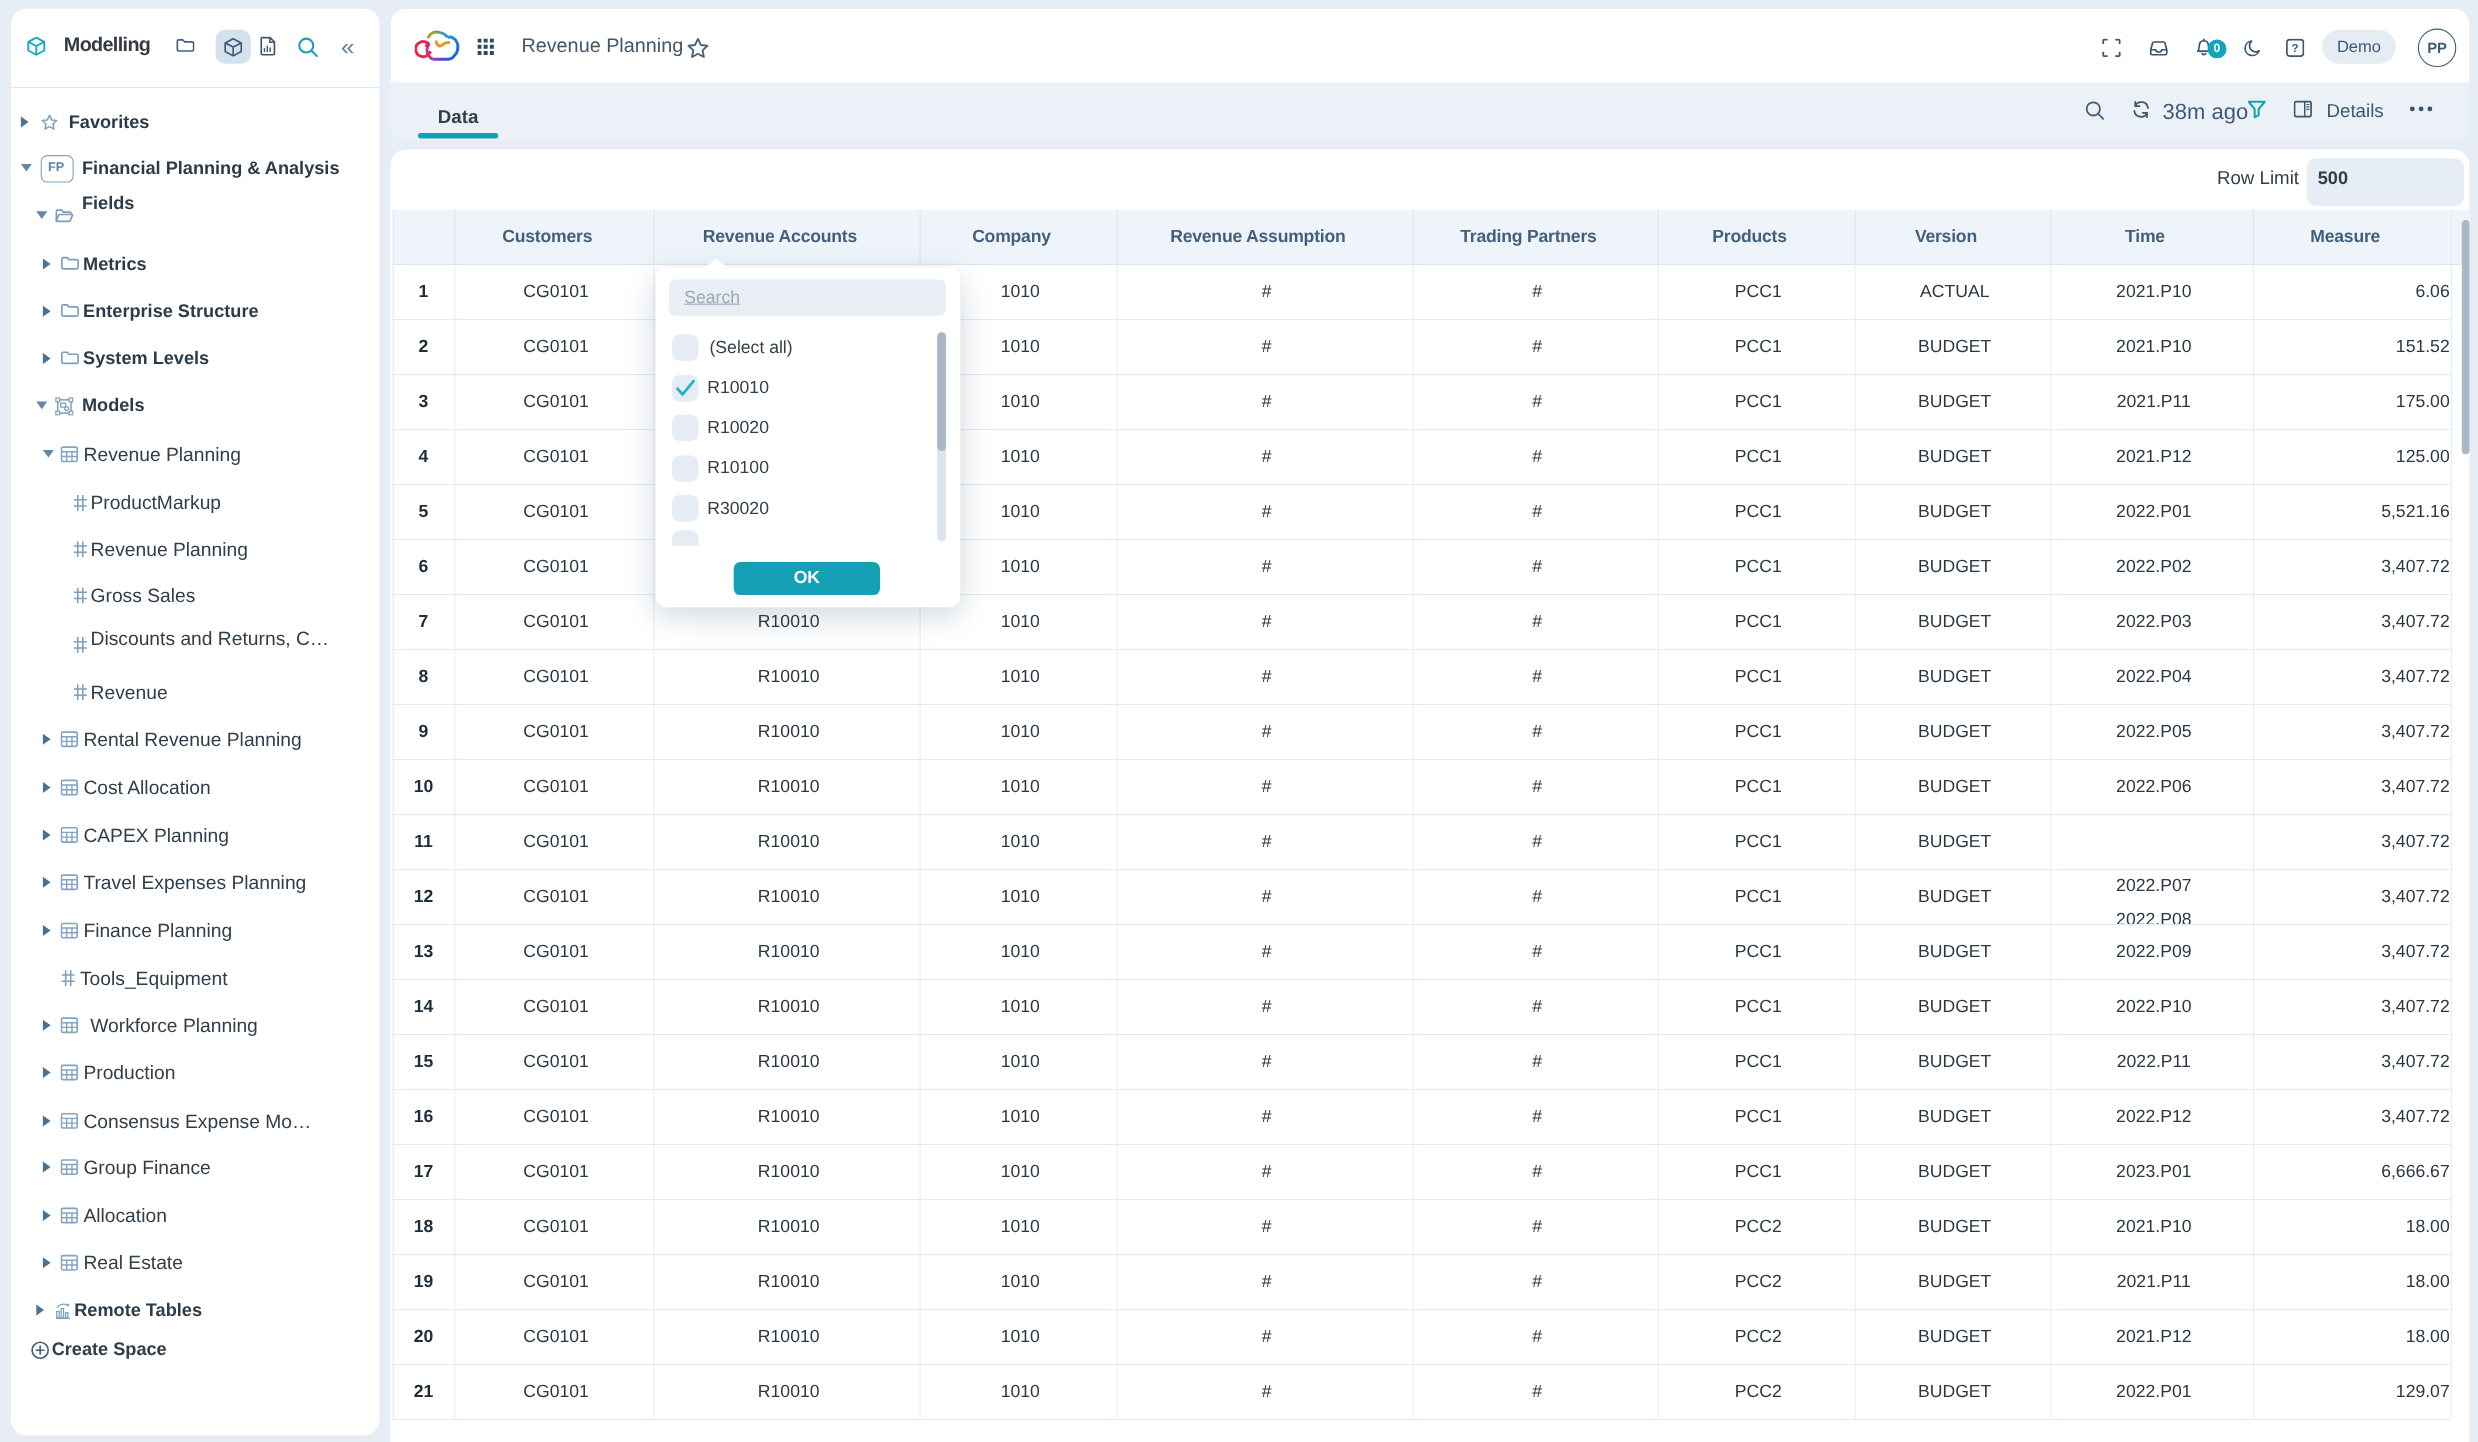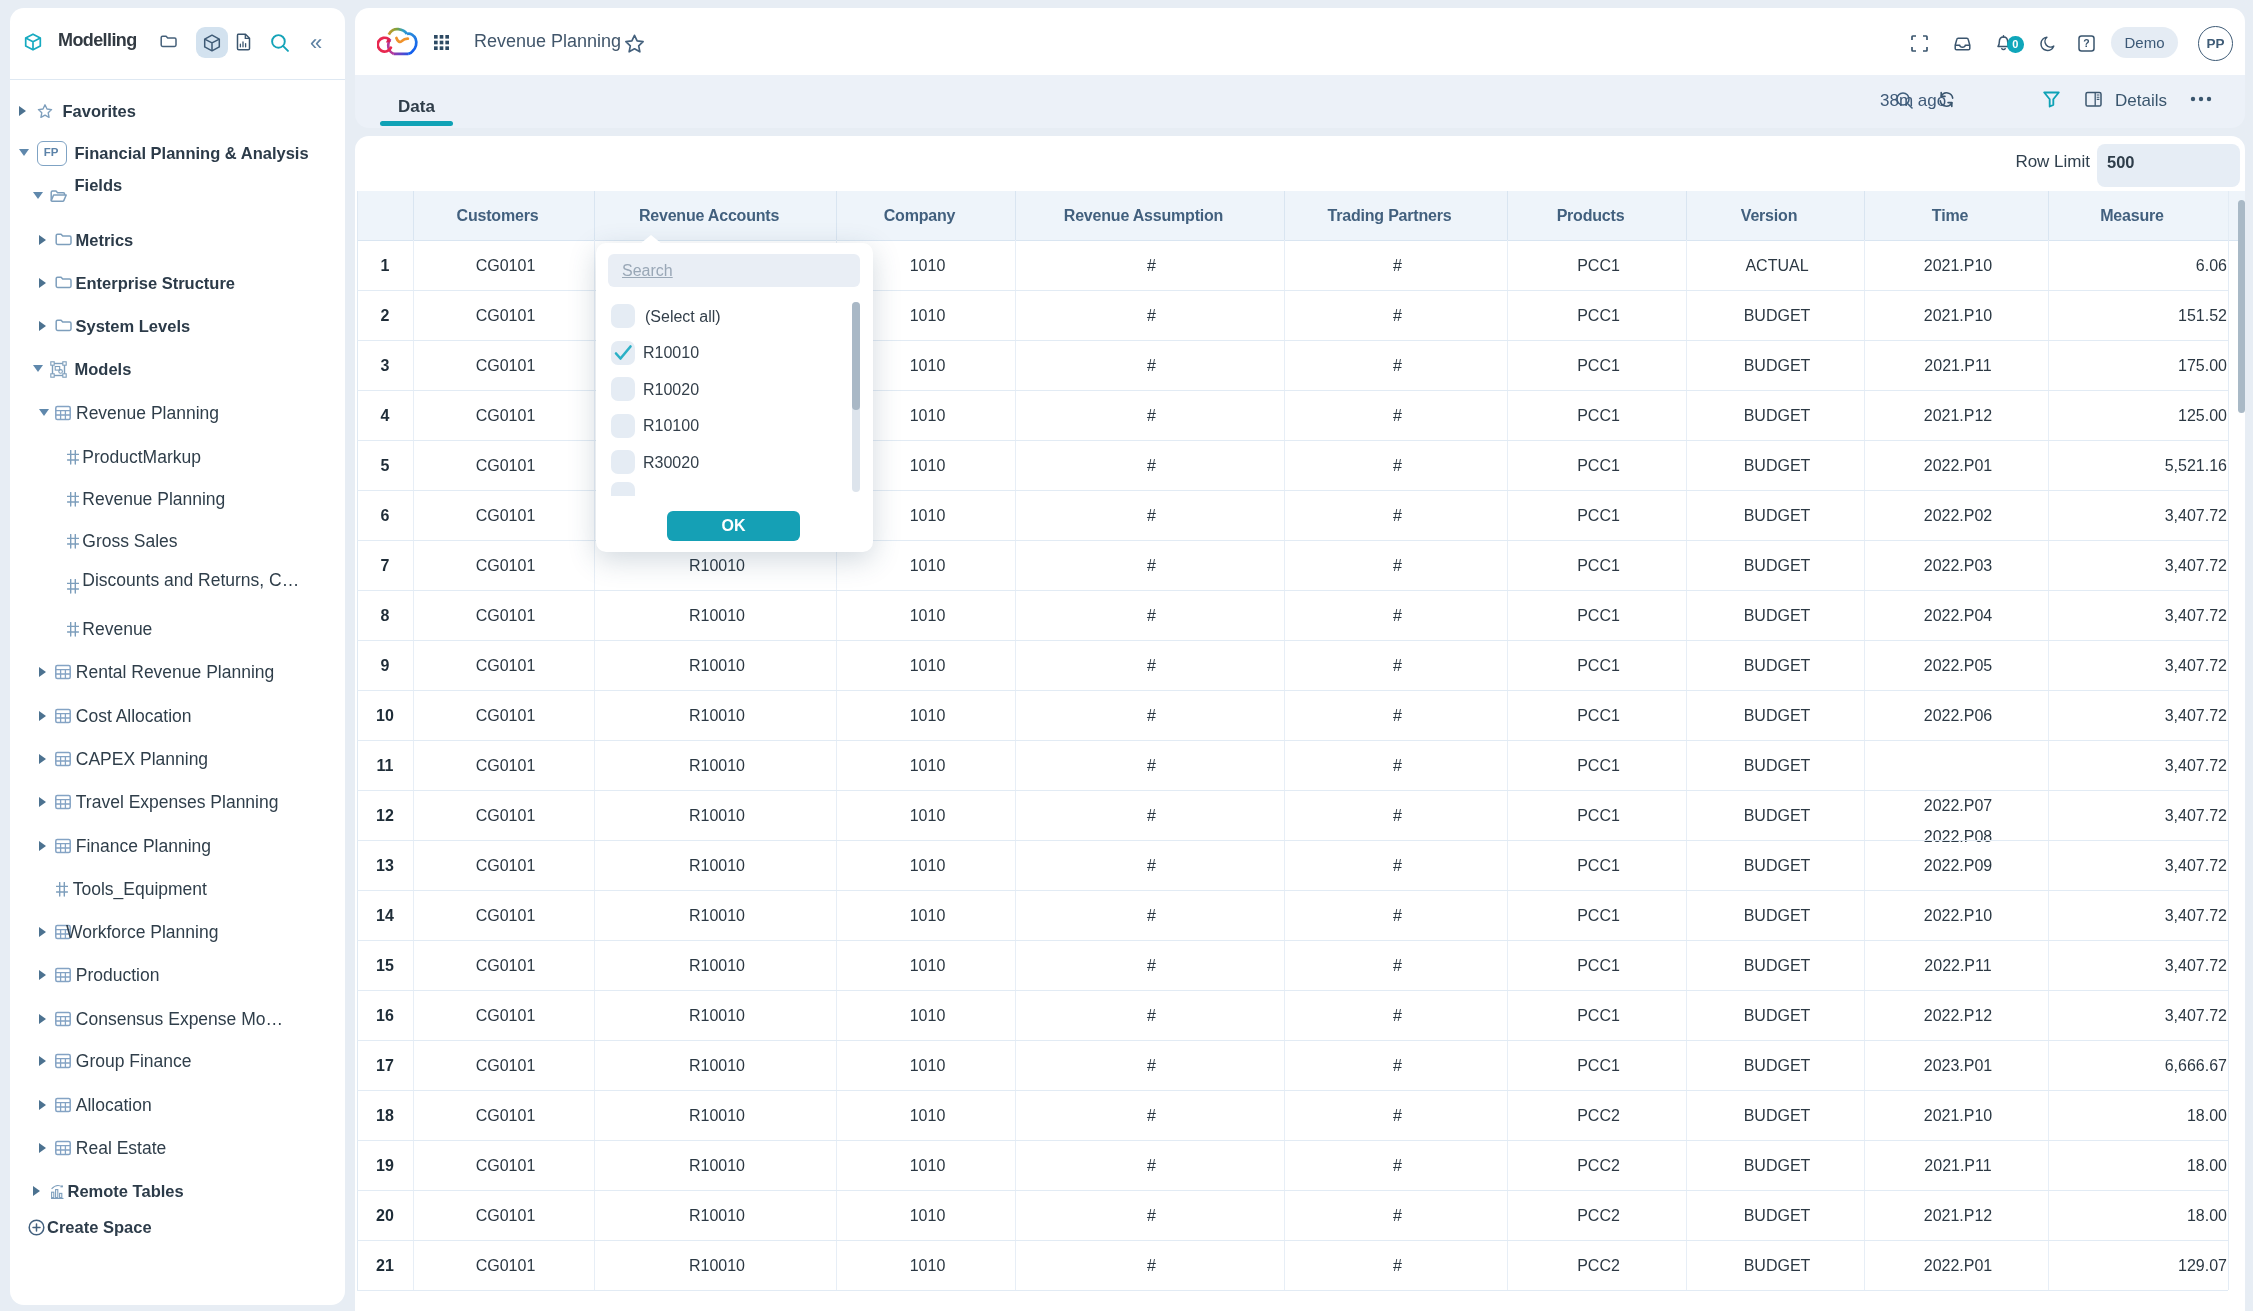--- a/index.html
+++ b/index.html
@@ -140,21 +140,21 @@
 <div class="row-label" style="left:75.8px;top:825px;">Finance Planning</div>
 <svg class="abs" style="left:56px;top:882px" width="12" height="14.5" viewBox="0 0 12 14.5" fill="none">
       <path d="M3.7 0.5 V14 M8.3 0.5 V14 M0.5 4.4 H11.5 M0.5 10 H11.5" stroke="#7d9ebc" stroke-width="1.4" stroke-linecap="round"></path>
     </svg>
 <div class="row-label" style="left:72.7px;top:868px;">Tools_Equipment</div>
 <div class="arrow-r" style="left:39px;top:927px;"></div>
 <svg class="abs" style="left:55px;top:924px" width="16" height="16" viewBox="0 0 16 16" fill="none">
       <rect x="0.8" y="1.5" width="14.4" height="13" rx="1.5" stroke="#84a3c4" stroke-width="1.5"></rect>
       <path d="M0.8 5.7 H15.2 M0.8 10 H15.2 M5.6 5.7 V14.5 M10.4 5.7 V14.5" stroke="#84a3c4" stroke-width="1.3"></path>
     </svg>
-<div class="row-label" style="left:66px;top:911px;">Workforce Planning</div>
+<div class="row-label" style="left:82px;top:911px;">Workforce Planning</div>
 <div class="arrow-r" style="left:39px;top:970px;"></div>
 <svg class="abs" style="left:55px;top:967px" width="16" height="16" viewBox="0 0 16 16" fill="none">
       <rect x="0.8" y="1.5" width="14.4" height="13" rx="1.5" stroke="#84a3c4" stroke-width="1.5"></rect>
       <path d="M0.8 5.7 H15.2 M0.8 10 H15.2 M5.6 5.7 V14.5 M10.4 5.7 V14.5" stroke="#84a3c4" stroke-width="1.3"></path>
     </svg>
 <div class="row-label" style="left:75.8px;top:954px;">Production</div>
 <div class="arrow-r" style="left:39px;top:1014px;"></div>
 <svg class="abs" style="left:55px;top:1011px" width="16" height="16" viewBox="0 0 16 16" fill="none">
       <rect x="0.8" y="1.5" width="14.4" height="13" rx="1.5" stroke="#84a3c4" stroke-width="1.5"></rect>
       <path d="M0.8 5.7 H15.2 M0.8 10 H15.2 M5.6 5.7 V14.5 M10.4 5.7 V14.5" stroke="#84a3c4" stroke-width="1.3"></path>
@@ -266,21 +266,21 @@
 <svg class="abs" style="left:1895px;top:91px" width="18" height="18" viewBox="0 0 18 18" fill="none">
       <circle cx="8" cy="8" r="6" stroke="#40607e" stroke-width="1.6"></circle>
       <path d="M12.5 12.5 L17 17" stroke="#40607e" stroke-width="1.6" stroke-linecap="round"></path>
     </svg>
 <svg class="abs" style="left:1938px;top:91px" width="17" height="17" viewBox="0 0 17 17" fill="none">
       <path d="M14.7 7.2 A6.1 6.1 0 0 0 3.2 5.2" stroke="#3a556e" stroke-width="1.6" stroke-linecap="round"></path>
       <path d="M3.2 1.6 V5.4 H7" stroke="#3a556e" stroke-width="1.6" stroke-linecap="round" stroke-linejoin="round"></path>
       <path d="M2.3 9.8 A6.1 6.1 0 0 0 13.8 11.8" stroke="#3a556e" stroke-width="1.6" stroke-linecap="round"></path>
       <path d="M13.8 15.4 V11.6 H10" stroke="#3a556e" stroke-width="1.6" stroke-linecap="round" stroke-linejoin="round"></path>
     </svg>
-<div class="abs" style="left:1880px;top:91px;font-size:17px;color:#3f5a78;">38m ago</div>
+<div class="abs" style="left:1966px;top:91px;font-size:20px;color:#3f5a78;">38m ago</div>
 <svg class="abs" style="left:2043px;top:91px" width="17" height="17" viewBox="0 0 16.5 16" fill="none">
       <path d="M1.2 1.2 H15.3 L10 7.8 V13.2 L6.5 14.8 V7.8 Z" stroke="#0fa2b6" stroke-width="1.8" stroke-linejoin="round"></path>
     </svg>
 <svg class="abs" style="left:2085px;top:91px" width="17" height="17" viewBox="0 0 17 17" fill="none">
       <rect x="1" y="1.4" width="15" height="13.6" rx="1.6" stroke="#3a556e" stroke-width="1.5"></rect>
       <path d="M10.2 1.6 V14.8" stroke="#3a556e" stroke-width="1.3"></path>
       <path d="M11.7 4 H14.4 M11.7 6.2 H14.4 M11.7 8.4 H14.4" stroke="#3a556e" stroke-width="1.1"></path>
     </svg>
 <div class="abs" style="left:2115px;top:91px;font-size:17px;color:#3a566e;">Details</div>
 <svg class="abs" style="left:2190px;top:96px" width="22" height="6" viewBox="0 0 22 6" fill="none">

